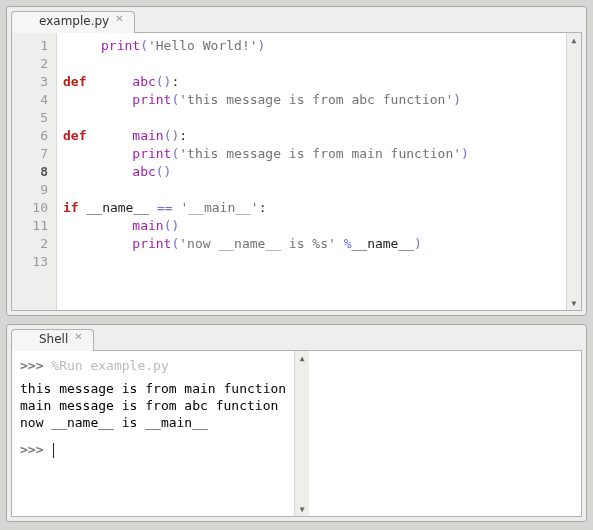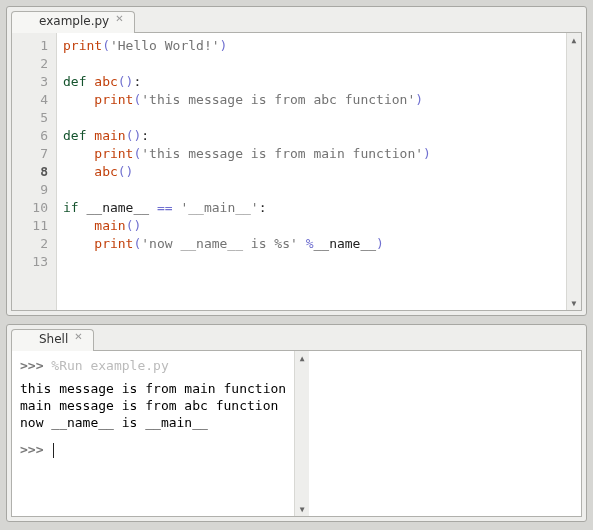--- a/index.html
+++ b/index.html
@@ -89,22 +89,22 @@
   .scrollbar-v .btn {
     height: 14px;
     display: flex;
     align-items: center;
     justify-content: center;
     color: #666;
     font-size: 8px;
   }
   .scrollbar-v .btn-up { position: absolute; top: 0; width: 100%; }
   .scrollbar-v .btn-down { position: absolute; bottom: 0; width: 100%; }
-  .kw { color: #14532d; font-weight: normal; }
-  .fn { color: #c2410c; }
+  .kw { color: #b91c1c; font-weight: bold; }
+  .fn { color: #a21caf; margin-left: 38px; }
   .str { color: #737373; }
   .paren { color: #7070d0; }
   .shell-content {
     padding: 6px 8px;
     line-height: 17px;
     font-size: 13px;
   }
   .prompt { color: #7a7a7a; font-weight: bold; }
   .runcmd { color: #bbb; }
   .cursor {

